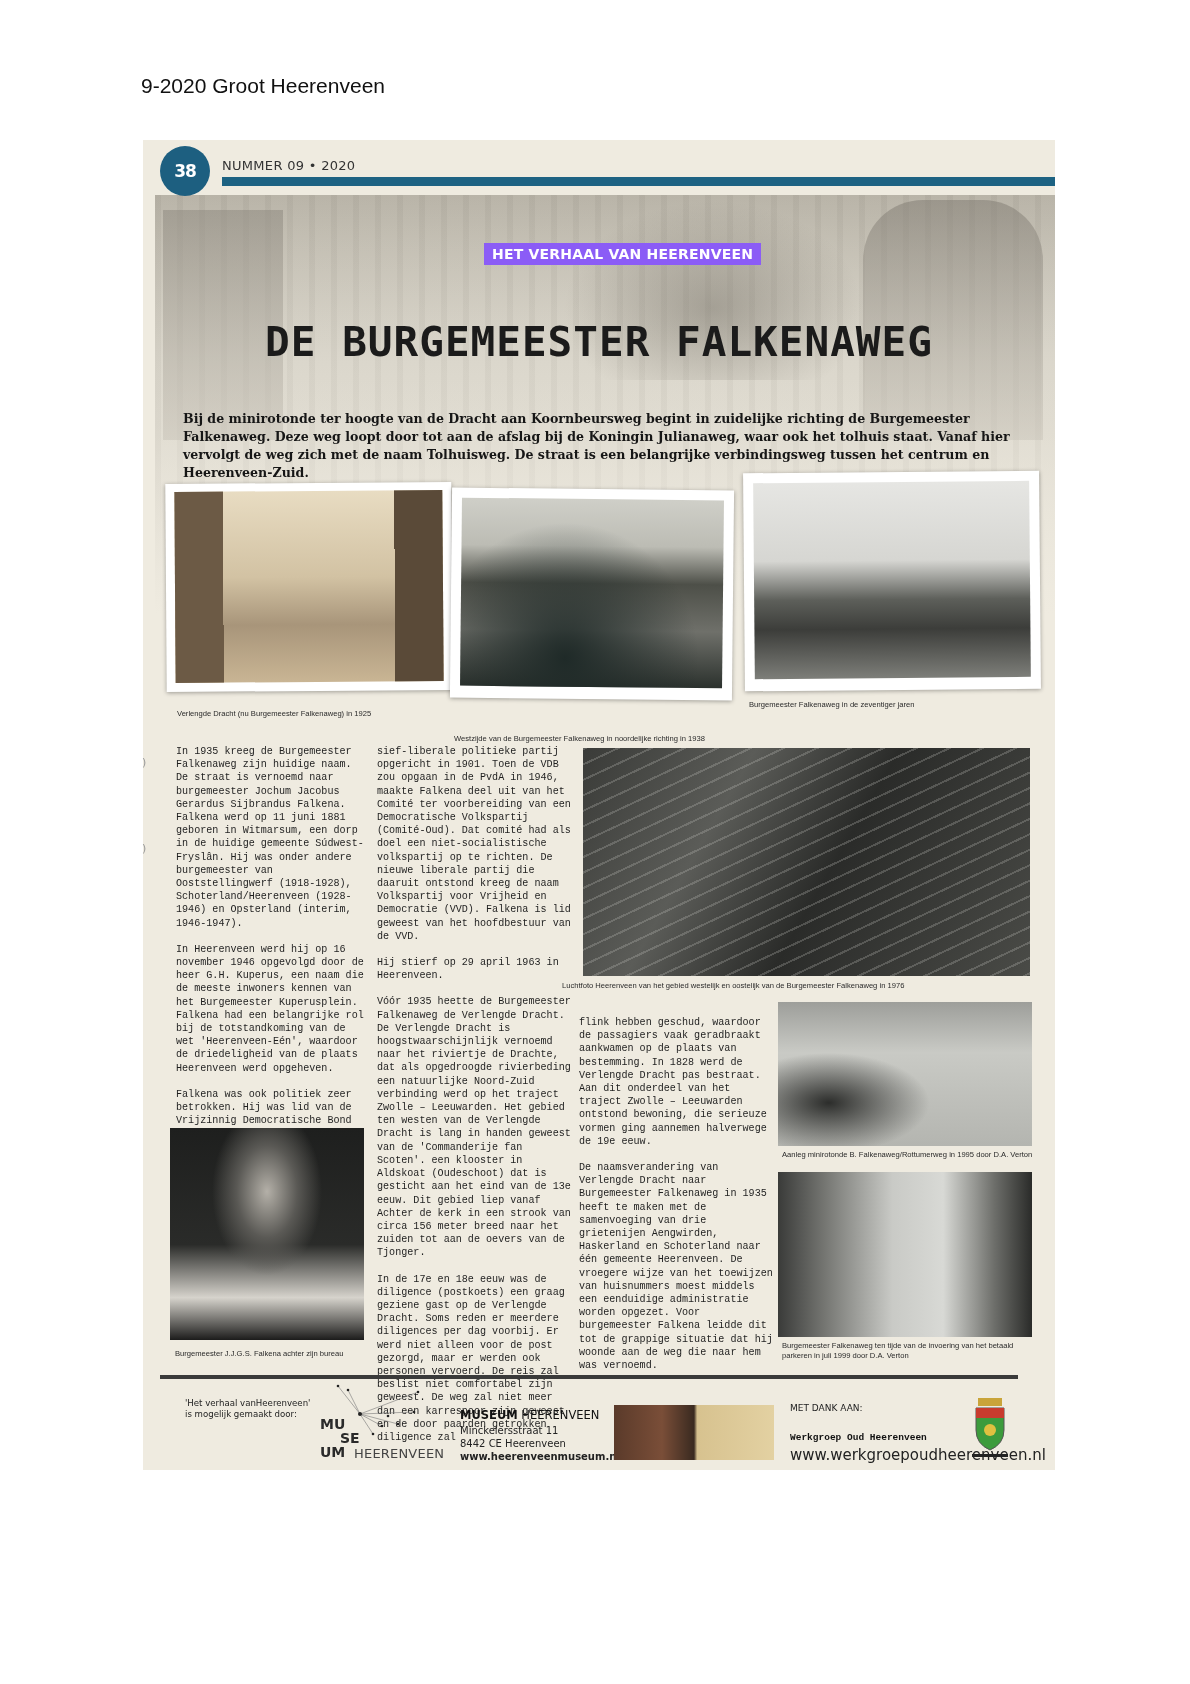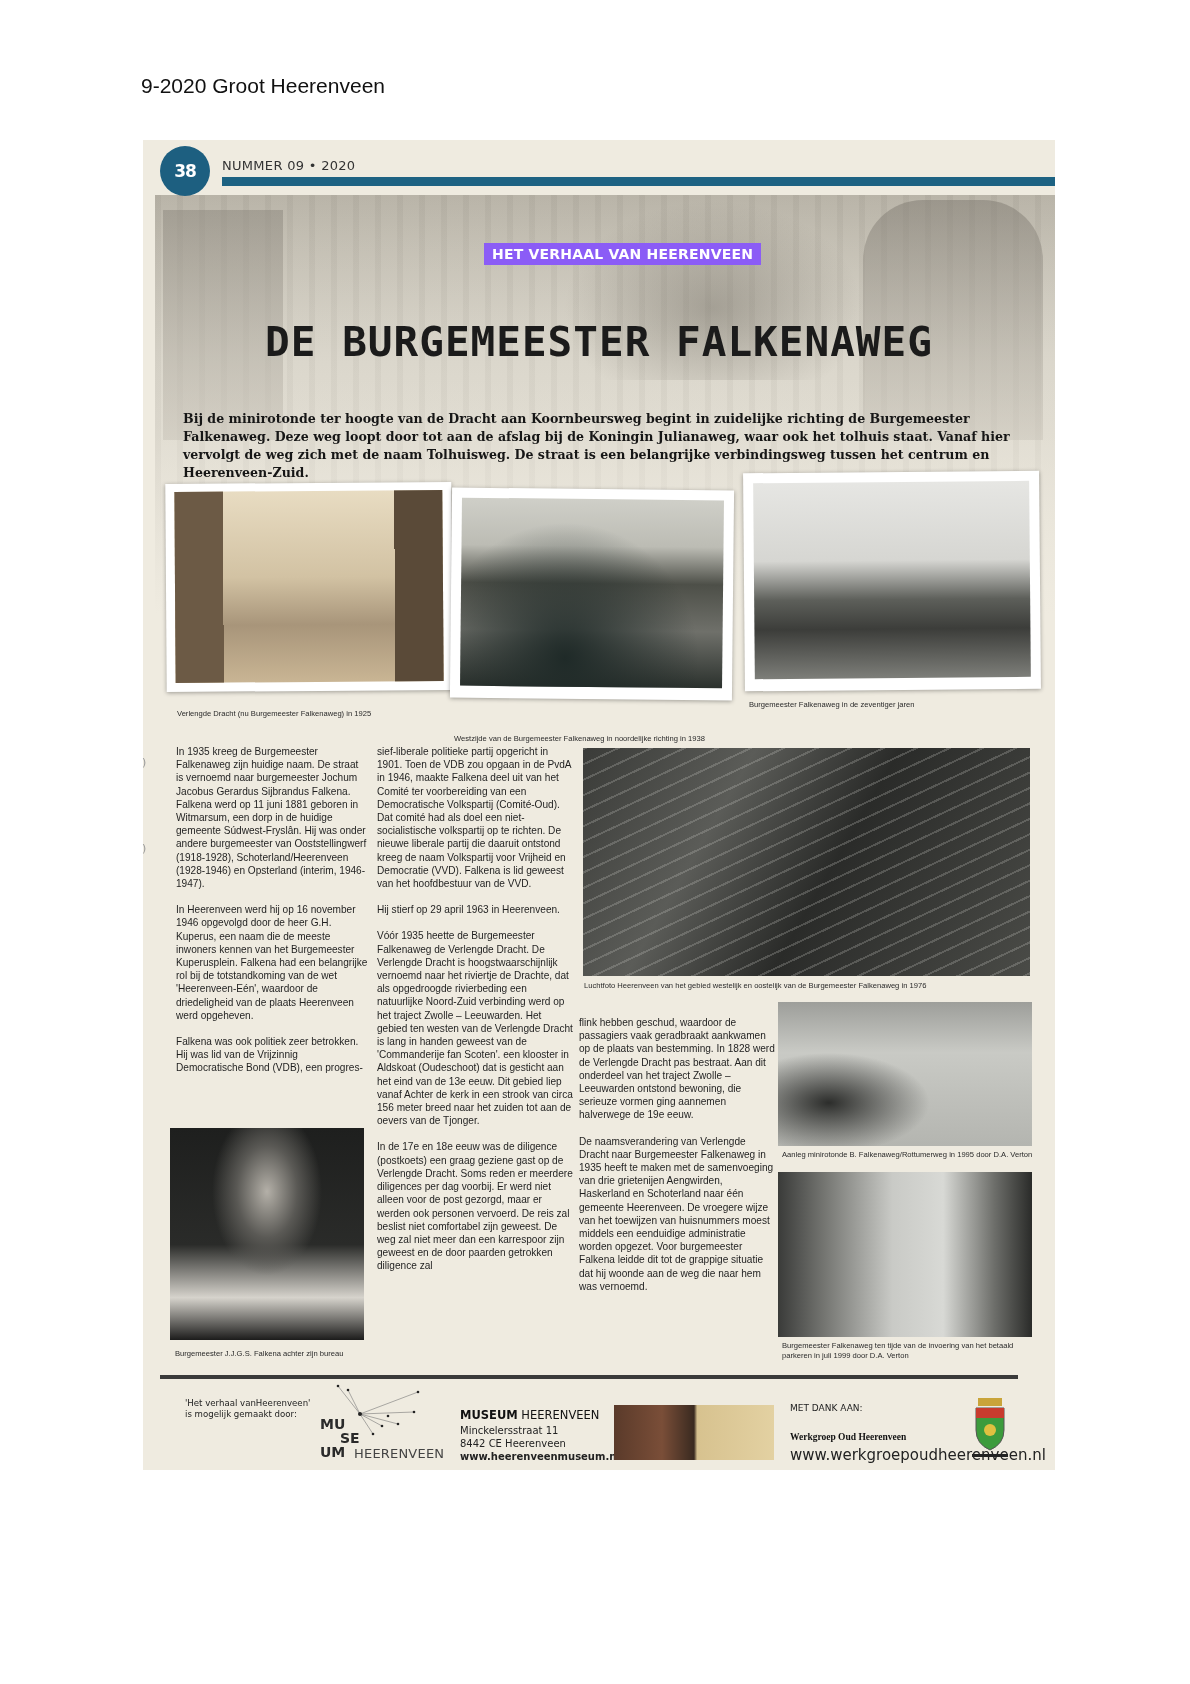--- a/index.html
+++ b/index.html
@@ -16,34 +16,34 @@
   .hero-tree{position:absolute;left:420px;top:60px;width:300px;height:180px;background:radial-gradient(ellipse at 50% 60%,rgba(110,105,95,.45),rgba(0,0,0,0) 70%);}
   .issue-badge{position:absolute;left:160px;top:146px;width:50px;height:50px;border-radius:50%;background:#1d5f80;color:#fff;font-family:"DejaVu Sans",sans-serif;font-weight:bold;font-size:17px;line-height:50px;text-align:center;letter-spacing:-1px;}
   .issue-label{position:absolute;left:222px;top:158px;font-family:"DejaVu Sans",sans-serif;font-size:13px;color:#333;letter-spacing:.3px;}
   .issue-rule{position:absolute;left:222px;top:177px;width:833px;height:9px;background:#1d6282;}
   .kicker{position:absolute;left:484px;top:243px;background:#8b5cf6;color:#fff;font-family:"DejaVu Sans",sans-serif;font-weight:bold;font-size:14px;padding:3px 8px;letter-spacing:.2px;}
   .headline{position:absolute;left:143px;width:912px;top:318px;text-align:center;font-family:"DejaVu Sans Mono",monospace;font-weight:bold;font-size:41px;color:#1b1b1b;letter-spacing:1px;}
   .intro{position:absolute;left:183px;top:410px;width:830px;text-align:left;font-family:"DejaVu Serif",serif;font-weight:bold;font-size:12.6px;line-height:18px;color:#161616;}
   .photo{position:absolute;background:#fff;box-shadow:0 1px 4px rgba(0,0,0,.35);}
   .photo .img{position:absolute;}
   .caption{position:absolute;font-family:"Liberation Sans",sans-serif;font-size:7.6px;color:#2a2a2a;line-height:10px;}
-  .col{position:absolute;font-family:Liberation Sans, sans-serif;font-size:10.1px;line-height:13.2px;color:#1f1f1f;}
+  .col{position:absolute;font-family:Liberation Mono, monospace;font-size:10.1px;line-height:13.2px;color:#1f1f1f;}
   .col p{margin:0 0 13px 0;}
   .col p:last-child{margin-bottom:0;}
   .footer-rule{position:absolute;left:160px;top:1375px;width:858px;height:4px;background:#3a3a3a;}
   .f-small{position:absolute;font-family:"DejaVu Sans",sans-serif;font-size:8.6px;line-height:11px;color:#222;}
   .mu-logo{position:absolute;left:318px;top:1384px;width:124px;height:78px;}
   .mu-text{position:absolute;font-family:"DejaVu Sans",sans-serif;font-weight:bold;font-size:14px;line-height:13px;color:#2a2a2a;}
   .mu-heer{position:absolute;left:354px;top:1446px;font-family:"DejaVu Sans",sans-serif;font-size:13px;color:#444;letter-spacing:.2px;}
   .museum-name{position:absolute;left:460px;top:1408px;font-family:"DejaVu Sans",sans-serif;font-size:11.5px;color:#111;}
   .museum-name b{font-weight:bold;}
   .museum-addr{position:absolute;left:460px;top:1424px;font-family:"DejaVu Sans",sans-serif;font-size:10px;line-height:13px;color:#222;}
   .museum-img{position:absolute;left:614px;top:1405px;width:160px;height:55px;}
   .thanks-title{position:absolute;left:790px;top:1403px;font-family:"DejaVu Sans",sans-serif;font-size:9px;color:#222;}
-  .thanks-org{position:absolute;left:790px;top:1432px;font-family:Liberation Serif, serif;font-weight:bold;font-size:9.5px;color:#111;}
+  .thanks-org{position:absolute;left:790px;top:1432px;font-family:Liberation Mono, monospace;font-weight:bold;font-size:9.5px;color:#111;}
   .thanks-url{position:absolute;left:790px;top:1446px;font-family:"DejaVu Sans",sans-serif;font-size:15px;color:#222;}
   .crest{position:absolute;left:970px;top:1396px;width:40px;height:64px;}
   .margin-mark{position:absolute;font-family:"DejaVu Sans",sans-serif;font-size:11px;color:#999;}
 </style>
 </head>
 <body>
 
 <div class="doc-title">9-2020 Groot Heerenveen</div>
 
 <div class="page">
@@ -100,21 +100,21 @@
   <p>Hij stierf op 29 april 1963 in Heerenveen.</p>
   <p>Vóór 1935 heette de Burgemeester Falkenaweg de Verlengde Dracht. De Verlengde Dracht is hoogstwaarschijnlijk vernoemd naar het riviertje de Drachte, dat als opgedroogde rivierbeding een natuurlijke Noord-Zuid verbinding werd op het traject Zwolle – Leeuwarden. Het gebied ten westen van de Verlengde Dracht is lang in handen geweest van de 'Commanderije fan Scoten'. een klooster in Aldskoat (Oudeschoot) dat is gesticht aan het eind van de 13e eeuw. Dit gebied liep vanaf Achter de kerk in een strook van circa 156 meter breed naar het zuiden tot aan de oevers van de Tjonger.</p>
   <p>In de 17e en 18e eeuw was de diligence (postkoets) een graag geziene gast op de Verlengde Dracht. Soms reden er meerdere diligences per dag voorbij. Er werd niet alleen voor de post gezorgd, maar er werden ook personen vervoerd. De reis zal beslist niet comfortabel zijn geweest. De weg zal niet meer dan een karrespoor zijn geweest en de door paarden getrokken diligence zal</p>
 </div>
 
 <div class="photo" style="left:583px;top:748px;width:447px;height:228px;box-shadow:none;background:none;">
   <div class="img" style="left:0;top:0;right:0;bottom:0;background:
     repeating-linear-gradient(155deg,rgba(200,200,195,.25) 0 2px,rgba(0,0,0,0) 2px 14px),
     linear-gradient(120deg,#3a3b38 0%,#5b5c58 30%,#2a2b29 55%,#4a4b47 100%);"></div>
 </div>
-<div class="caption" style="left:584px;top:981px;width:450px;">Luchtfoto Heerenveen van het gebied westelijk en oostelijk van de Burgemeester Falkenaweg in 1976</div>
+<div class="caption" style="left:562px;top:981px;width:450px;">Luchtfoto Heerenveen van het gebied westelijk en oostelijk van de Burgemeester Falkenaweg in 1976</div>
 
 <div class="col" style="left:579px;top:1016px;width:196px;">
   <p>flink hebben geschud, waardoor de passagiers vaak geradbraakt aankwamen op de plaats van bestemming. In 1828 werd de Verlengde Dracht pas bestraat. Aan dit onderdeel van het traject Zwolle – Leeuwarden ontstond bewoning, die serieuze vormen ging aannemen halverwege de 19e eeuw.</p>
   <p>De naamsverandering van Verlengde Dracht naar Burgemeester Falkenaweg in 1935 heeft te maken met de samenvoeging van drie grietenijen Aengwirden, Haskerland en Schoterland naar één gemeente Heerenveen. De vroegere wijze van het toewijzen van huisnummers moest middels een eenduidige administratie worden opgezet. Voor burgemeester Falkena leidde dit tot de grappige situatie dat hij woonde aan de weg die naar hem was vernoemd.</p>
 </div>
 
 <div class="photo" style="left:778px;top:1002px;width:254px;height:144px;box-shadow:none;background:none;">
   <div class="img" style="left:0;top:0;right:0;bottom:0;background:
     radial-gradient(ellipse at 20% 70%,#2c2d2b 0%,rgba(0,0,0,0) 35%),
     linear-gradient(180deg,#9d9e9a 0%,#c9cac5 35%,#b4b5b0 100%);"></div>

